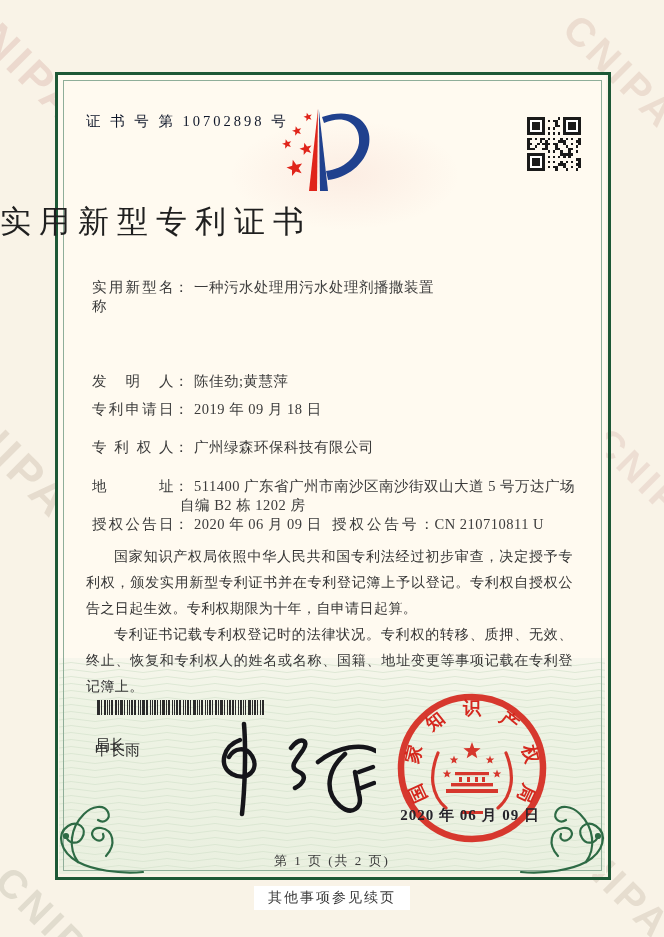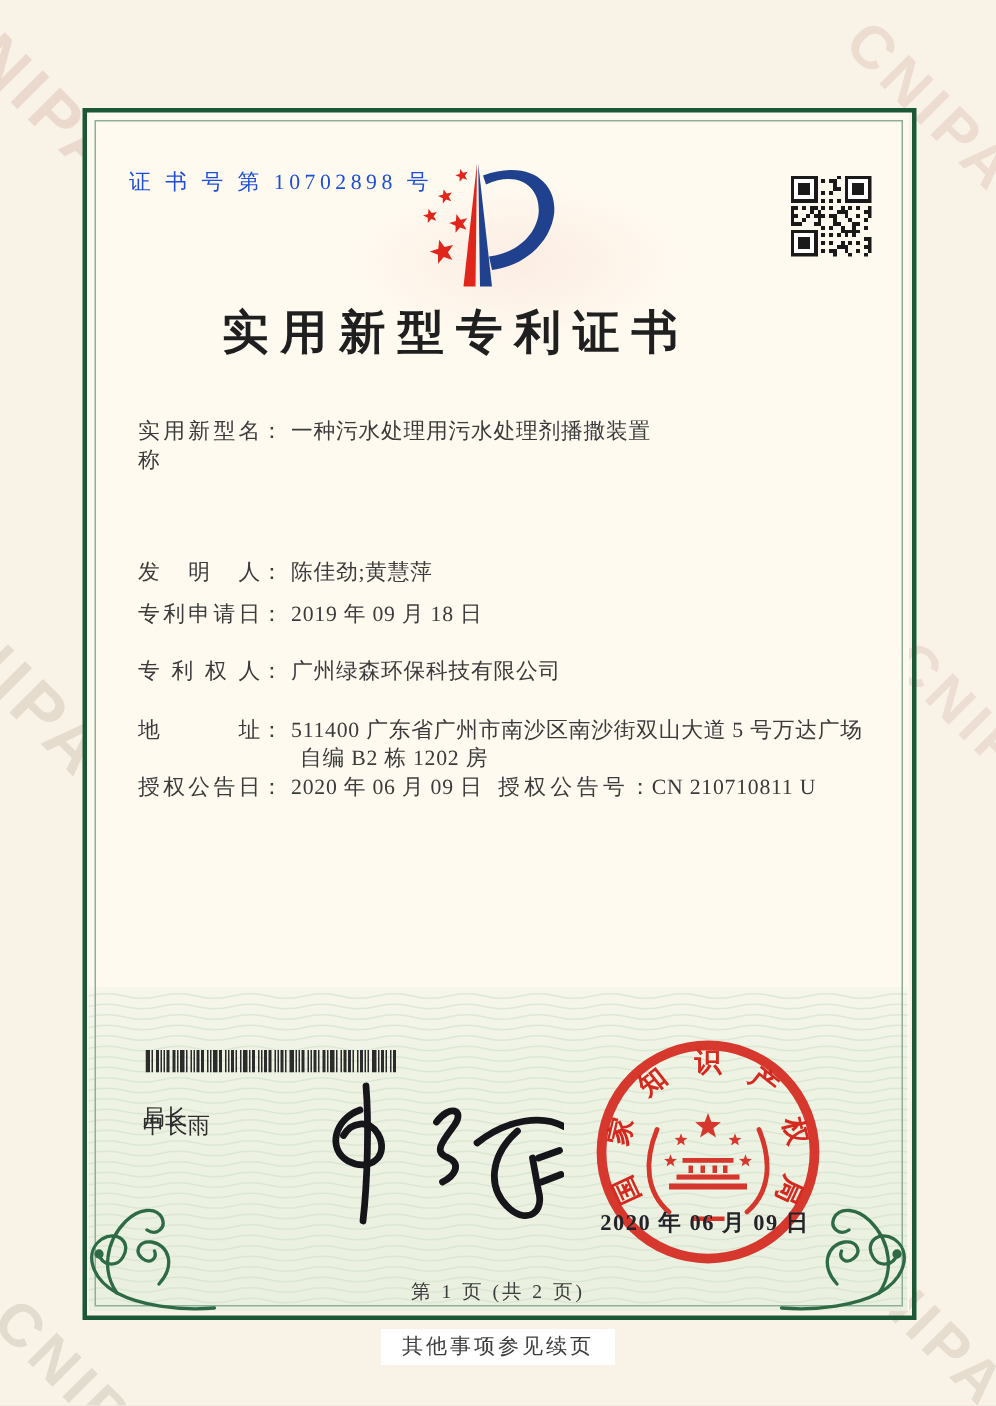--- a/index.html
+++ b/index.html
@@ -17,30 +17,30 @@
   .wm6{left:616px;top:420px;font-size:38px;color:rgba(205,160,150,.25);}
   .wm7{left:18px;top:858px;font-size:40px;color:rgba(175,170,152,.32);}
   .wm8{left:580px;top:816px;font-size:40px;color:rgba(185,172,152,.30);}
   
   .page{left:58px;top:75px;width:548px;height:799px;background:#fffaf0;}
   .frame-outer{left:55px;top:72px;width:550px;height:802px;border:3px solid #1d5836;}
   .frame-inner{left:63px;top:80px;width:537px;height:789px;border:1px solid #8fae99;}
   .band{left:59px;top:658px;width:546px;height:216px;
         background:linear-gradient(#f7f6ec 0%, #eef3e4 22%, #eaf0e0 100%);}
   
-  .cert-no{left:86px;top:112px;font-size:14.5px;letter-spacing:3px;color:#1d4ed8;}
-  .title{left:0;top:201px;width:608px;text-align:center;font-size:31px;font-weight:bold;
+  .cert-no{left:86px;top:112px;font-size:14.5px;letter-spacing:3px;color:#0f172a;}
+  .title{left:0;top:201px;width:608px;text-align:left;font-size:31px;font-weight:normal;
          letter-spacing:8px;color:#1f1f1f;}
   .qr{left:527px;top:117px;width:54px;height:54px;}
   
   .frow{position:absolute;left:92px;width:500px;font-size:14.5px;color:#3b3b3b;letter-spacing:.5px;}
   .flabel{display:inline-block;width:82px;text-align:justify;text-align-last:justify;vertical-align:top;}
   .fcolon{display:inline-block;vertical-align:top;}
   .fvalue{display:inline-block;margin-left:5px;vertical-align:top;max-width:400px;text-align:center;}
-  .addr2{position:absolute;left:200px;top:496px;font-size:14.5px;color:#3b3b3b;letter-spacing:.5px;}
+  .addr2{position:absolute;left:180px;top:496px;font-size:14.5px;color:#3b3b3b;letter-spacing:.5px;}
   .pair2{position:absolute;left:240px;top:0;}
   
   .paras{left:86px;top:544px;width:487px;font-size:14px;line-height:26px;color:#353535;
          text-align:justify;letter-spacing:.4px;}
   .paras p{margin:0;text-indent:2em;}
   
   .barcode{left:97px;top:700px;width:172px;height:15px;}
   .officer-title{left:95px;top:736px;font-size:15px;font-family:"Liberation Sans",sans-serif;color:#2d2d2d;}
   .officer-name{left:95px;top:741px;font-size:15px;font-family:"Liberation Sans",sans-serif;color:#2d2d2d;}
   .sig{left:196px;top:718px;}
@@ -247,20 +247,24 @@
   </div>
   <div class="addr2">自编 B2 栋 1202 房</div>
 
   <div class="frow" style="top:515px;">
     <span class="flabel">授权公告日</span><span class="fcolon">：</span><span class="fvalue">2020 年 06 月 09 日</span>
     <span class="pair2">
       <span style="letter-spacing:3px;">授权公告号</span><span>：</span><span>CN 210710811 U</span>
     </span>
   </div>
 
+  <div class="abs paras">
+    <p>国家知识产权局依照中华人民共和国专利法经过初步审查，决定授予专利权，颁发实用新型专利证书并在专利登记簿上予以登记。专利权自授权公告之日起生效。专利权期限为十年，自申请日起算。</p>
+    <p>专利证书记载专利权登记时的法律状况。专利权的转移、质押、无效、终止、恢复和专利权人的姓名或名称、国籍、地址变更等事项记载在专利登记簿上。</p>
+  </div>
 
   <svg class="abs barcode" id="barcode-svg">
       <rect x="0" y="0" width="3" height="15" fill="#2b2b2b"></rect>
       <rect x="4" y="0" width="1" height="15" fill="#2b2b2b"></rect>
       <rect x="7" y="0" width="2" height="15" fill="#2b2b2b"></rect>
       <rect x="10" y="0" width="1" height="15" fill="#2b2b2b"></rect>
       <rect x="12" y="0" width="1" height="15" fill="#2b2b2b"></rect>
       <rect x="14" y="0" width="2" height="15" fill="#2b2b2b"></rect>
       <rect x="18" y="0" width="2" height="15" fill="#2b2b2b"></rect>
       <rect x="21" y="0" width="1" height="15" fill="#2b2b2b"></rect>

